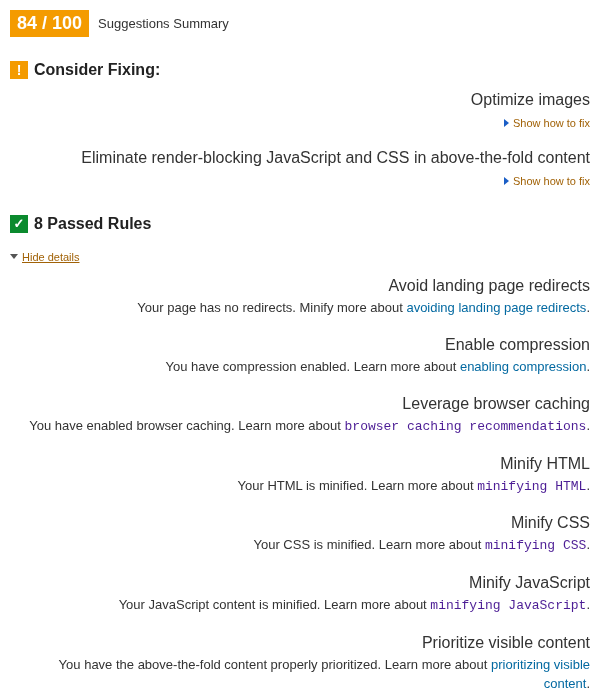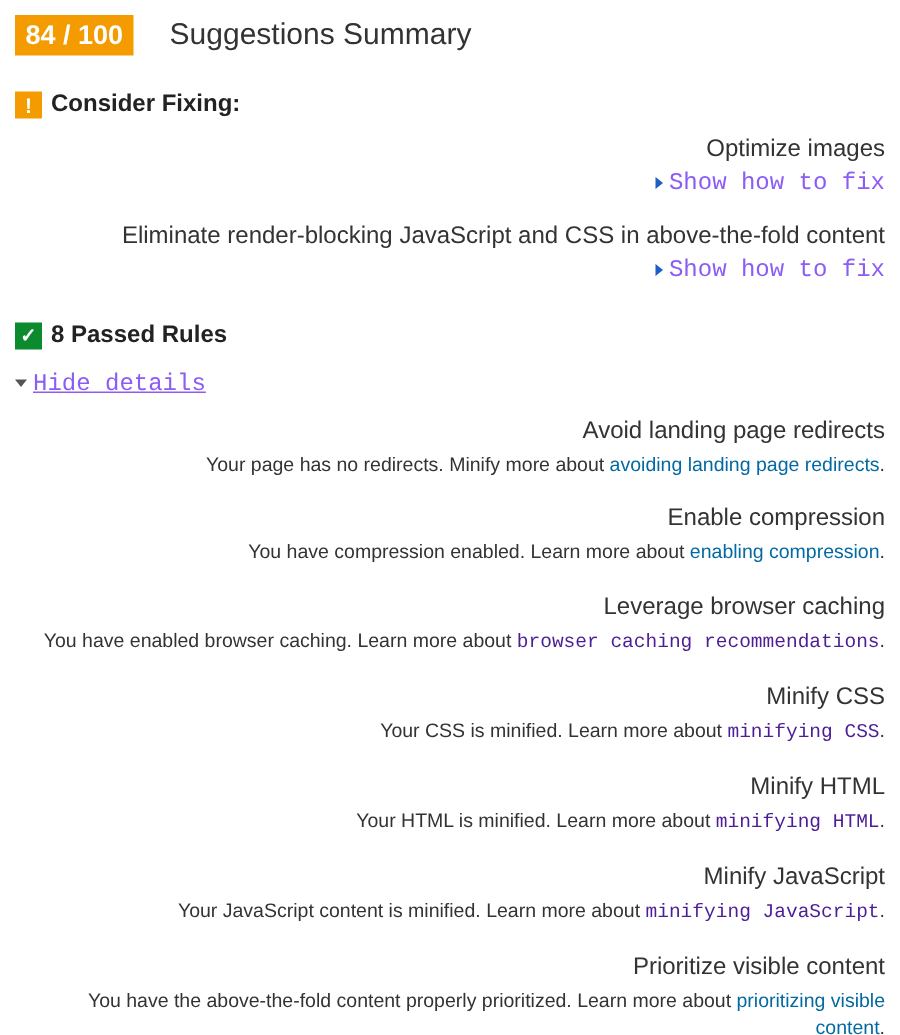--- a/index.html
+++ b/index.html
@@ -18,25 +18,25 @@
     display: flex;
     align-items: center;
     margin-bottom: 24px;
   }
   .score-badge {
     background: #f49b00;
     color: #fff;
     font-weight: bold;
     font-size: 18px;
     padding: 3px 7px;
-    margin-right: 24px;
+    margin-right: 9px;
     display: inline-block;
   }
   .header-title {
-    font-size: 20px;
+    font-size: 13px;
     color: #333;
   }
   .section-header {
     display: flex;
     align-items: center;
     margin-top: 18px;
     margin-bottom: 12px;
   }
   .section-icon {
     width: 18px;
@@ -74,26 +74,25 @@
   a.link {
     color: #0369a1;
     text-decoration: none;
   }
   a.vlink {
     color: #4c1d95;
     text-decoration: none;
     font-family: Liberation Mono, monospace;
   }
   .toggle-link {
-    color: #8b5cf6;
+    color: #a16207;
     text-decoration: none;
-    font-size: 16px;
+    font-size: 11px;
     display: inline-flex;
     align-items: center;
-    font-family: Liberation Mono, monospace;
   }
   .toggle-link.underline { text-decoration: underline; }
   .arrow {
     display: inline-block;
     width: 0; height: 0;
     margin-right: 4px;
   }
   .arrow-right {
     border-top: 4px solid transparent;
     border-bottom: 4px solid transparent;
@@ -160,26 +159,26 @@
     </div>
     <div class="rule-block">
       <div class="rule-title">Enable compression</div>
       <div class="rule-desc"><span>You have compression enabled. Learn more about </span><a href="#" class="link">enabling compression</a><span>.</span></div>
     </div>
     <div class="rule-block">
       <div class="rule-title">Leverage browser caching</div>
       <div class="rule-desc"><span>You have enabled browser caching. Learn more about </span><a href="#" class="vlink">browser caching recommendations</a><span>.</span></div>
     </div>
     <div class="rule-block">
+      <div class="rule-title">Minify HTML</div>
+      <div class="rule-desc"><span>Your HTML is minified. Learn more about </span><a href="#" class="vlink">minifying HTML</a><span>.</span></div>
+    </div>
+    <div class="rule-block">
       <div class="rule-title">Minify CSS</div>
       <div class="rule-desc"><span>Your CSS is minified. Learn more about </span><a href="#" class="vlink">minifying CSS</a><span>.</span></div>
-    </div>
-    <div class="rule-block">
-      <div class="rule-title">Minify HTML</div>
-      <div class="rule-desc"><span>Your HTML is minified. Learn more about </span><a href="#" class="vlink">minifying HTML</a><span>.</span></div>
     </div>
     <div class="rule-block">
       <div class="rule-title">Minify JavaScript</div>
       <div class="rule-desc"><span>Your JavaScript content is minified. Learn more about </span><a href="#" class="vlink">minifying JavaScript</a><span>.</span></div>
     </div>
     <div class="rule-block">
       <div class="rule-title">Prioritize visible content</div>
       <div class="rule-desc"><span>You have the above-the-fold content properly prioritized. Learn more about </span><a href="#" class="link">prioritizing visible content</a><span>.</span></div>
     </div>
   </div>

